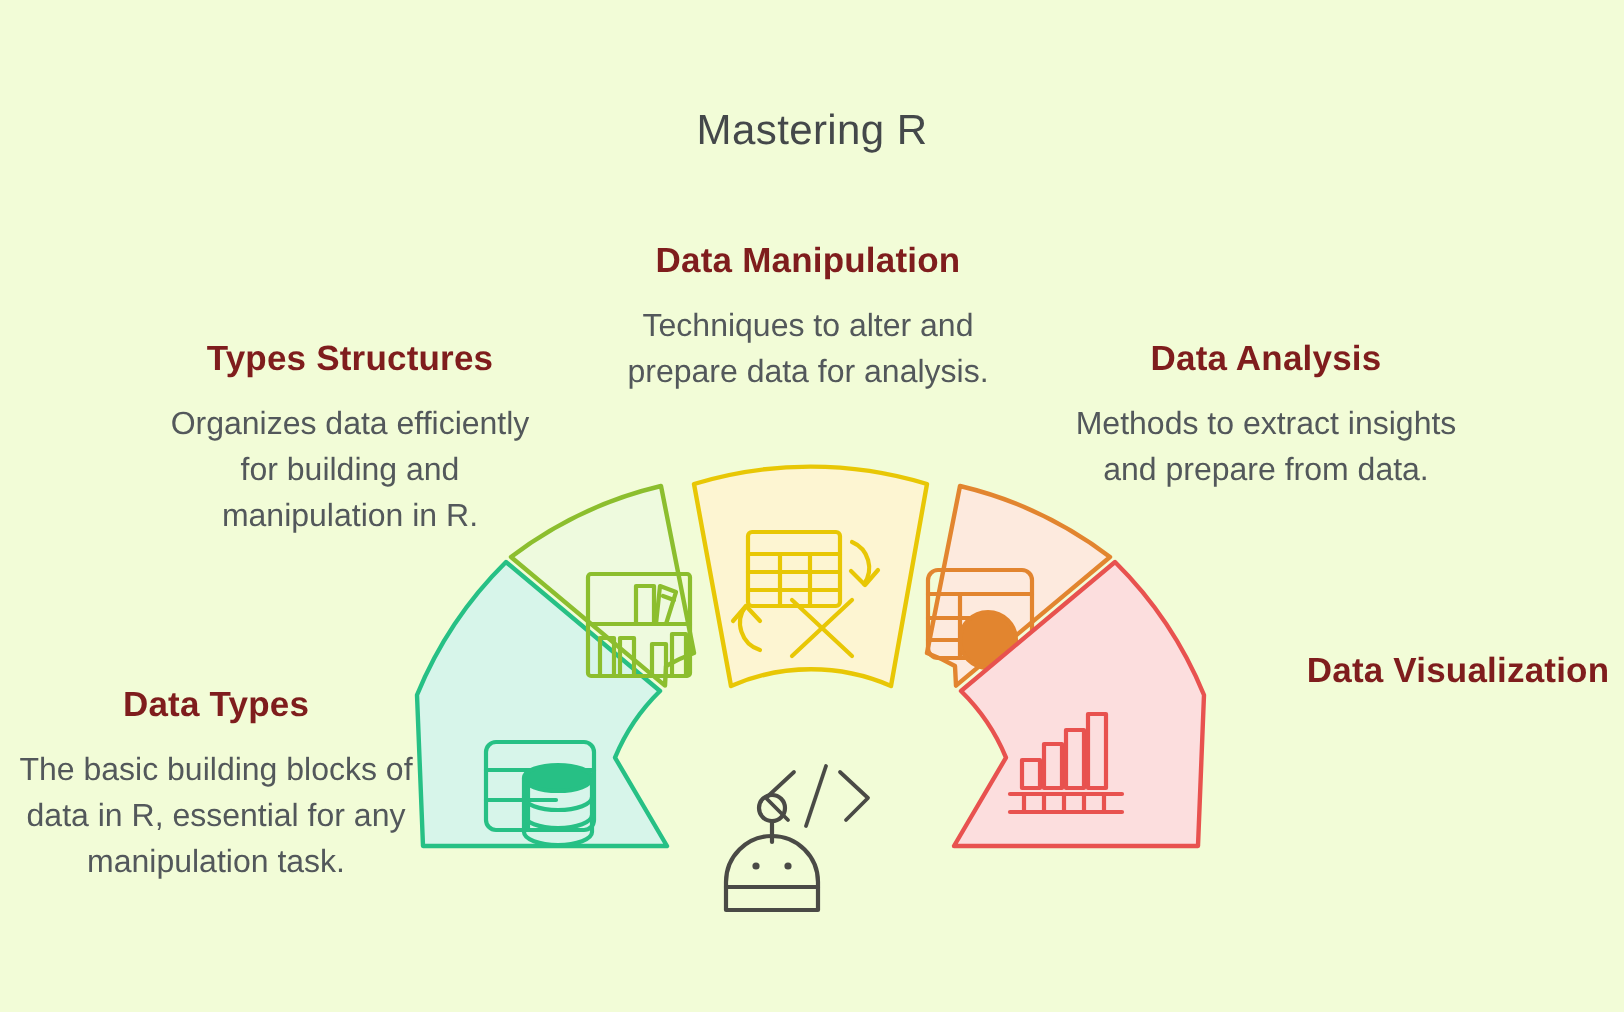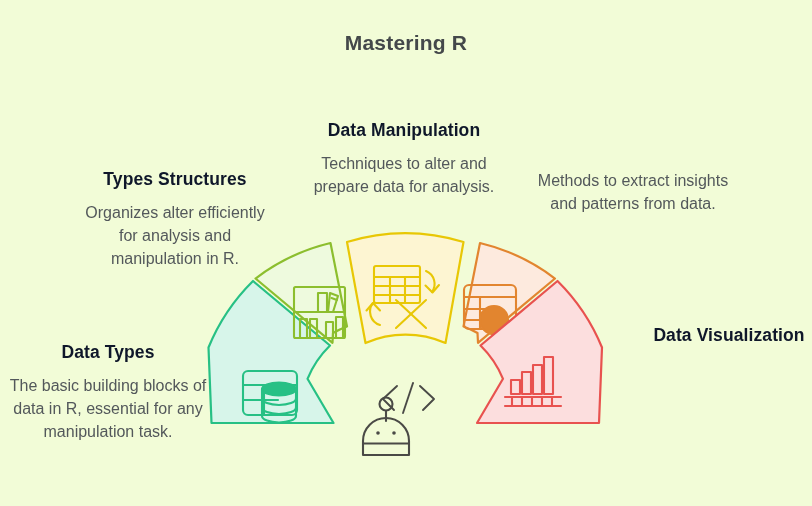--- a/index.html
+++ b/index.html
@@ -15,36 +15,36 @@
     position: relative;
   }
   #canvas {
     position: relative;
     width: 812px;
     height: 506px;
   }
   .main-title {
     position: absolute;
     left: 0;
-    top: 31px;
+    top: 54px;
     width: 812px;
     text-align: center;
     font-size: 21px;
-    font-weight: bold;
+    font-weight: normal;
     color: #44484a;
     letter-spacing: 0.2px;
   }
   .label-block {
     position: absolute;
     text-align: center;
   }
   .label-title {
     font-size: 17.5px;
     font-weight: bold;
-    color: #0f172a;
+    color: #7f1d1d;
     margin: 0 0 11px 0;
     letter-spacing: 0.1px;
     white-space: nowrap;
   }
   .label-desc {
     font-size: 16px;
     color: #53585b;
     line-height: 1.45;
     margin: 0;
   }
@@ -206,25 +206,26 @@
     </g>
   </svg>
 
   <div class="label-block" id="lbl-manipulation">
     <p class="label-title">Data Manipulation</p>
     <p class="label-desc">Techniques to alter and prepare data for analysis.</p>
   </div>
 
   <div class="label-block" id="lbl-structures">
     <p class="label-title">Types Structures</p>
-    <p class="label-desc">Organizes alter efficiently for analysis and manipulation in R.</p>
+    <p class="label-desc">Organizes data efficiently for building and manipulation in R.</p>
   </div>
 
   <div class="label-block" id="lbl-analysis">
-    <p class="label-desc">Methods to extract insights and patterns from data.</p>
+    <p class="label-title">Data Analysis</p>
+    <p class="label-desc">Methods to extract insights and prepare from data.</p>
   </div>
 
   <div class="label-block" id="lbl-types">
     <p class="label-title">Data Types</p>
     <p class="label-desc">The basic building blocks of data in R, essential for any manipulation task.</p>
   </div>
 
   <div class="label-block" id="lbl-visualization">
     <p class="label-title">Data Visualization</p>
   </div>

